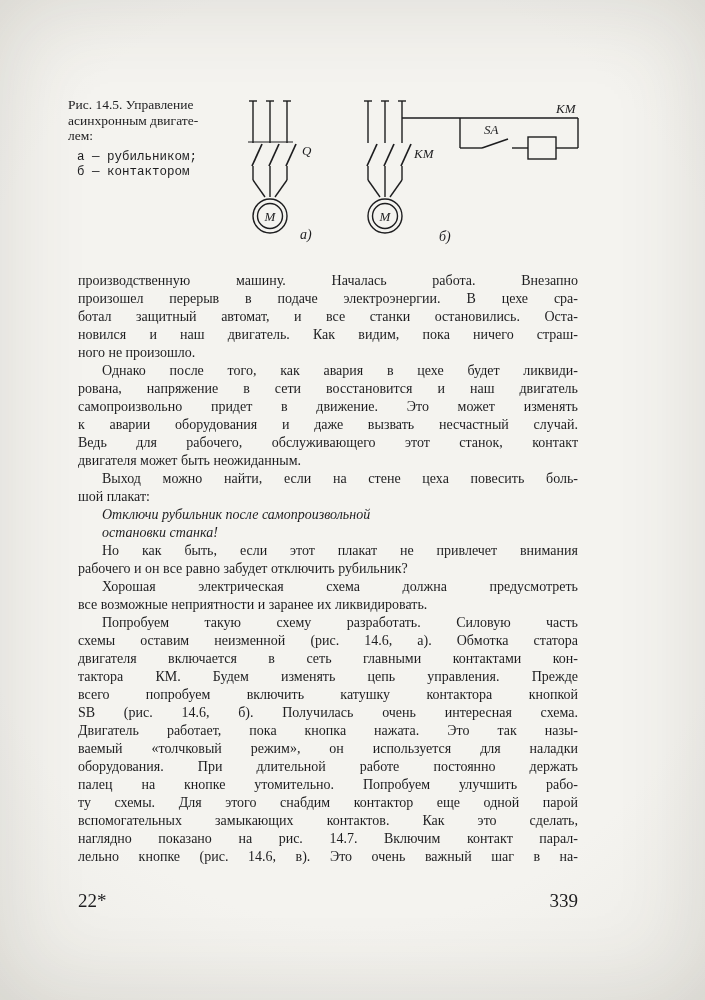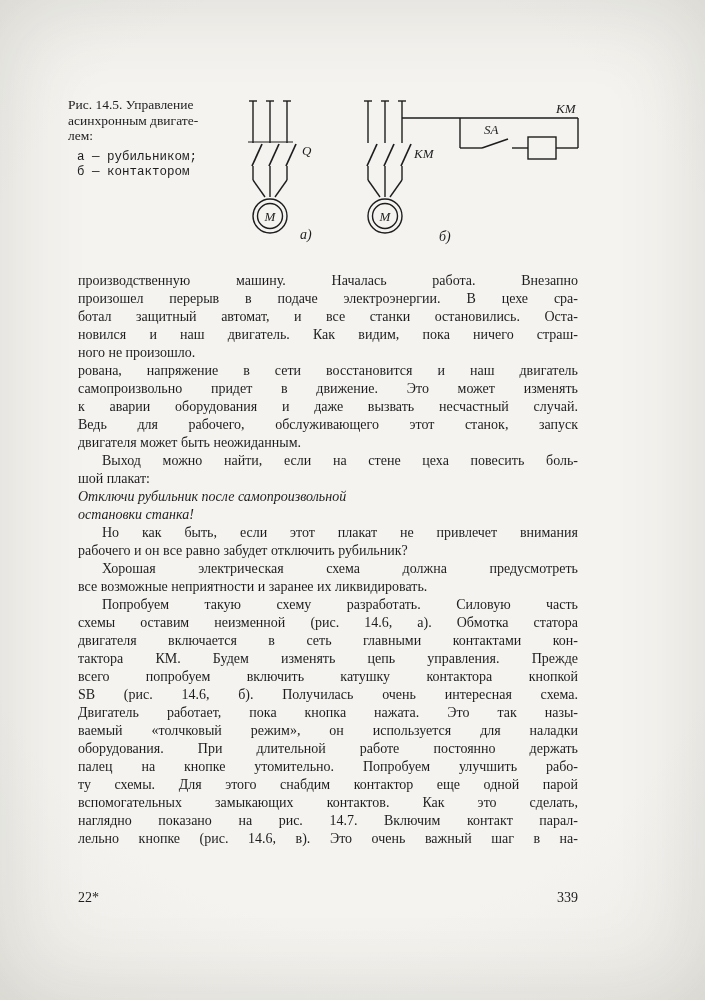--- a/index.html
+++ b/index.html
@@ -32,28 +32,28 @@
   .fig-svg text.sub { font-size:14px; }
 
   
   .body-text {
     position:absolute; left:78px; top:272px; width:500px;
     font-size:14px; line-height:18px;
   }
   .line { text-align:justify; text-align-last:justify; white-space:normal; }
   .line.indent { text-indent:24px; }
   .line.lastline { text-align-last:left; }
-  .para.poster { font-style:italic; width:460px; }
+  .para.poster { font-style:italic; margin-left:24px; width:460px; }
   .para.poster .line { text-align:left; text-align-last:left; }
 
   
   .footer {
     position:absolute; left:78px; top:890px; width:500px;
     display:flex; justify-content:space-between;
-    font-size:14px;
+    font-size:19px;
   }
 </style>
 </head>
 <body>
 
 <div class="page">
 
   <div class="figure">
     <div class="fig-caption">
       <div class="fc-title">
@@ -135,24 +135,25 @@
 
   <div class="body-text">
       <div class="para normal">
         <div class="line">производственную машину. Началась работа. Внезапно</div>
         <div class="line">произошел перерыв в подаче электроэнергии. В цехе сра-</div>
         <div class="line">ботал защитный автомат, и все станки остановились. Оста-</div>
         <div class="line">новился и наш двигатель. Как видим, пока ничего страш-</div>
         <div class="line lastline">ного не произошло.</div>
       </div>
       <div class="para normal">
+        <div class="line indent">Однако после того, как авария в цехе будет ликвиди-</div>
         <div class="line">рована, напряжение в сети восстановится и наш двигатель</div>
         <div class="line">самопроизвольно придет в движение. Это может изменять</div>
         <div class="line">к аварии оборудования и даже вызвать несчастный случай.</div>
-        <div class="line">Ведь для рабочего, обслуживающего этот станок, запуск</div>
+        <div class="line">Ведь для рабочего, обслуживающего этот станок, контакт</div>
         <div class="line lastline">двигателя может быть неожиданным.</div>
       </div>
       <div class="para normal">
         <div class="line indent">Выход можно найти, если на стене цеха повесить боль-</div>
         <div class="line lastline">шой плакат:</div>
       </div>
       <div class="para poster">
         <div class="line">Отключи рубильник после самопроизвольной</div>
         <div class="line lastline">остановки станка!</div>
       </div>

